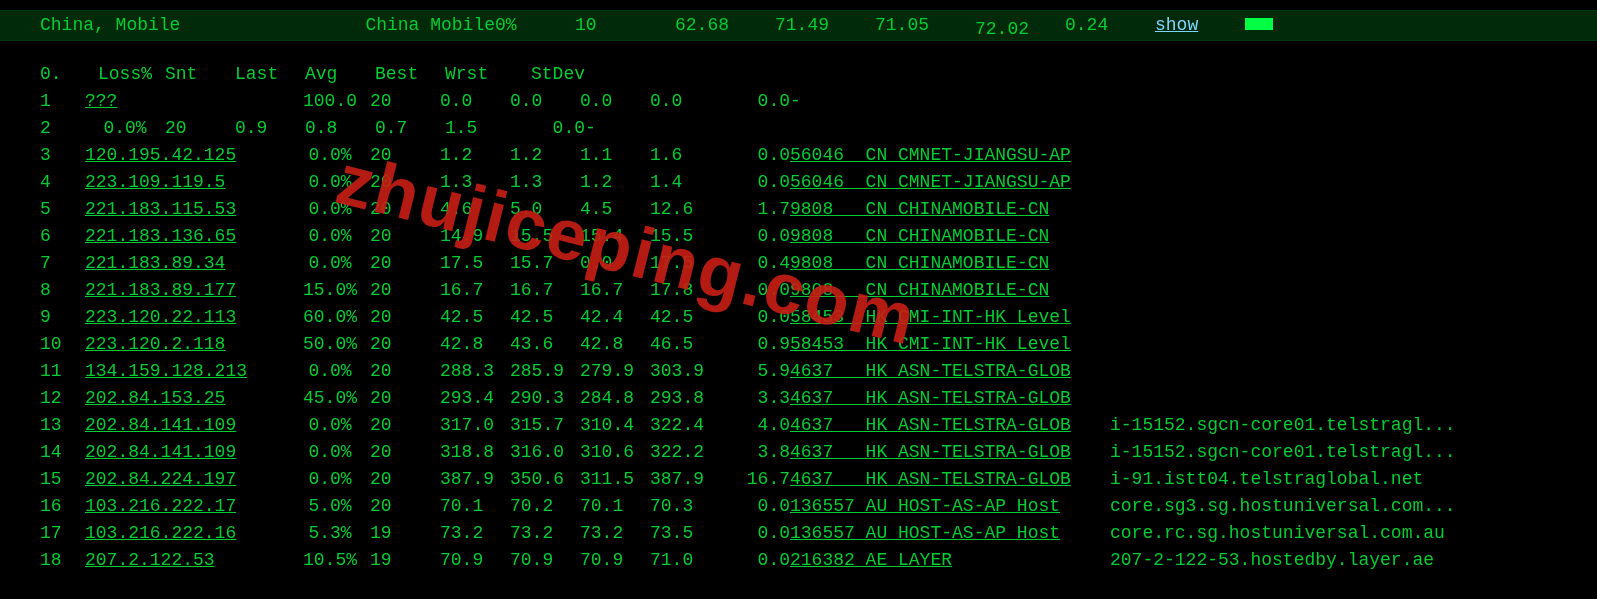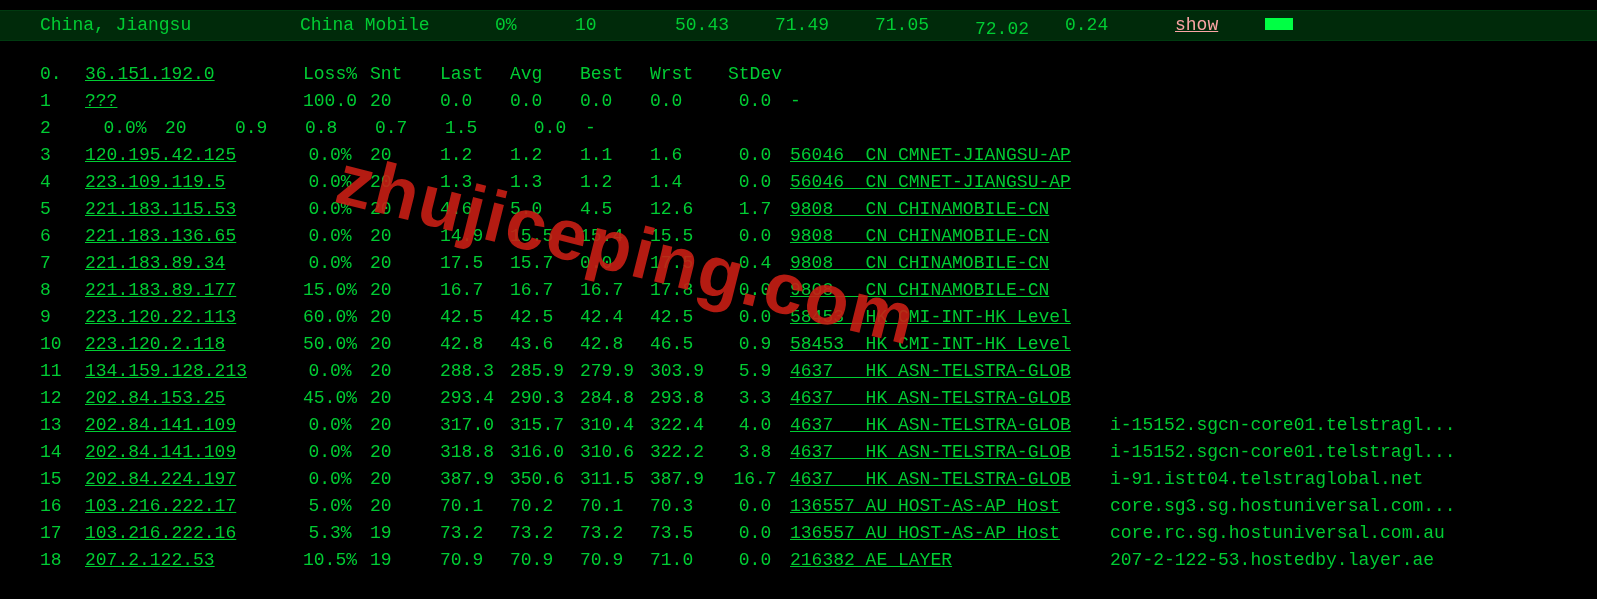--- a/index.html
+++ b/index.html
@@ -32,38 +32,38 @@
     padding: 1px 0;
   }
   .col-idx { width: 45px; padding-left: 40px; text-align: left; }
   .col-ip { width: 205px; }
   .col-loss { width: 80px; text-align: center; }
   .col-snt { width: 70px; text-align: left; }
   .col-last { width: 70px; text-align: left; }
   .col-avg { width: 70px; text-align: left; }
   .col-best { width: 70px; text-align: left; }
   .col-wrst { width: 70px; text-align: left; }
-  .col-stdev { width: 70px; text-align: center; }
+  .col-stdev { width: 70px; text-align: right; }
   .col-as { width: 320px; text-align: left; }
   .col-ptr { flex: 1; text-align: left; }
 
   .h-loc { width: 260px; padding-left: 40px; }
-  .h-isp { width: 195px; }
+  .h-isp { width: 195px; text-align: right; }
   .h-loss { width: 80px; }
   .h-snt { width: 100px; }
   .h-v1 { width: 100px; }
   .h-v2 { width: 100px; }
   .h-v3 { width: 100px; }
   .h-v4 { width: 90px; margin-top: 8px; }
   .h-v5 { width: 90px; }
   .h-show { width: 90px; }
   .h-bar { width: 40px; }
 
   .underline { text-decoration: underline; }
-  .bright { color: #fca5a5; margin-left: 20px; }
+  .bright { color: #7dd3fc; }
 
   .bar-indicator {
     display: inline-block;
     width: 28px;
     height: 12px;
     background: #00ff44;
   }
 
   .watermark {
     position: absolute;
@@ -80,38 +80,37 @@
   }
 
   .spacer-row { height: 20px; }
 </style>
 </head>
 <body>
 
 <div class="container">
 
   <div class="row header-row">
-    <span class="h-loc">China, Jiangsu</span>
+    <span class="h-loc">China, Mobile</span>
     <span class="h-isp">China Mobile</span>
     <span class="h-loss">0%</span>
     <span class="h-snt">10</span>
-    <span class="h-v1">50.43</span>
+    <span class="h-v1">62.68</span>
     <span class="h-v2">71.49</span>
     <span class="h-v3">71.05</span>
     <span class="h-v4">72.02</span>
     <span class="h-v5">0.24</span>
     <span class="h-show bright underline">show</span>
     <span class="h-bar"><span class="bar-indicator"></span></span>
   </div>
 
   <div class="spacer-row"></div>
 
   <div class="row">
     <span class="col-idx">0.</span>
-    <span class="col-ip underline">36.151.192.0</span>
     <span class="col-loss">Loss%</span>
     <span class="col-snt">Snt</span>
     <span class="col-last">Last</span>
     <span class="col-avg">Avg</span>
     <span class="col-best">Best</span>
     <span class="col-wrst">Wrst</span>
     <span class="col-stdev">StDev</span>
   </div>
 
   <div id="hops-container">

